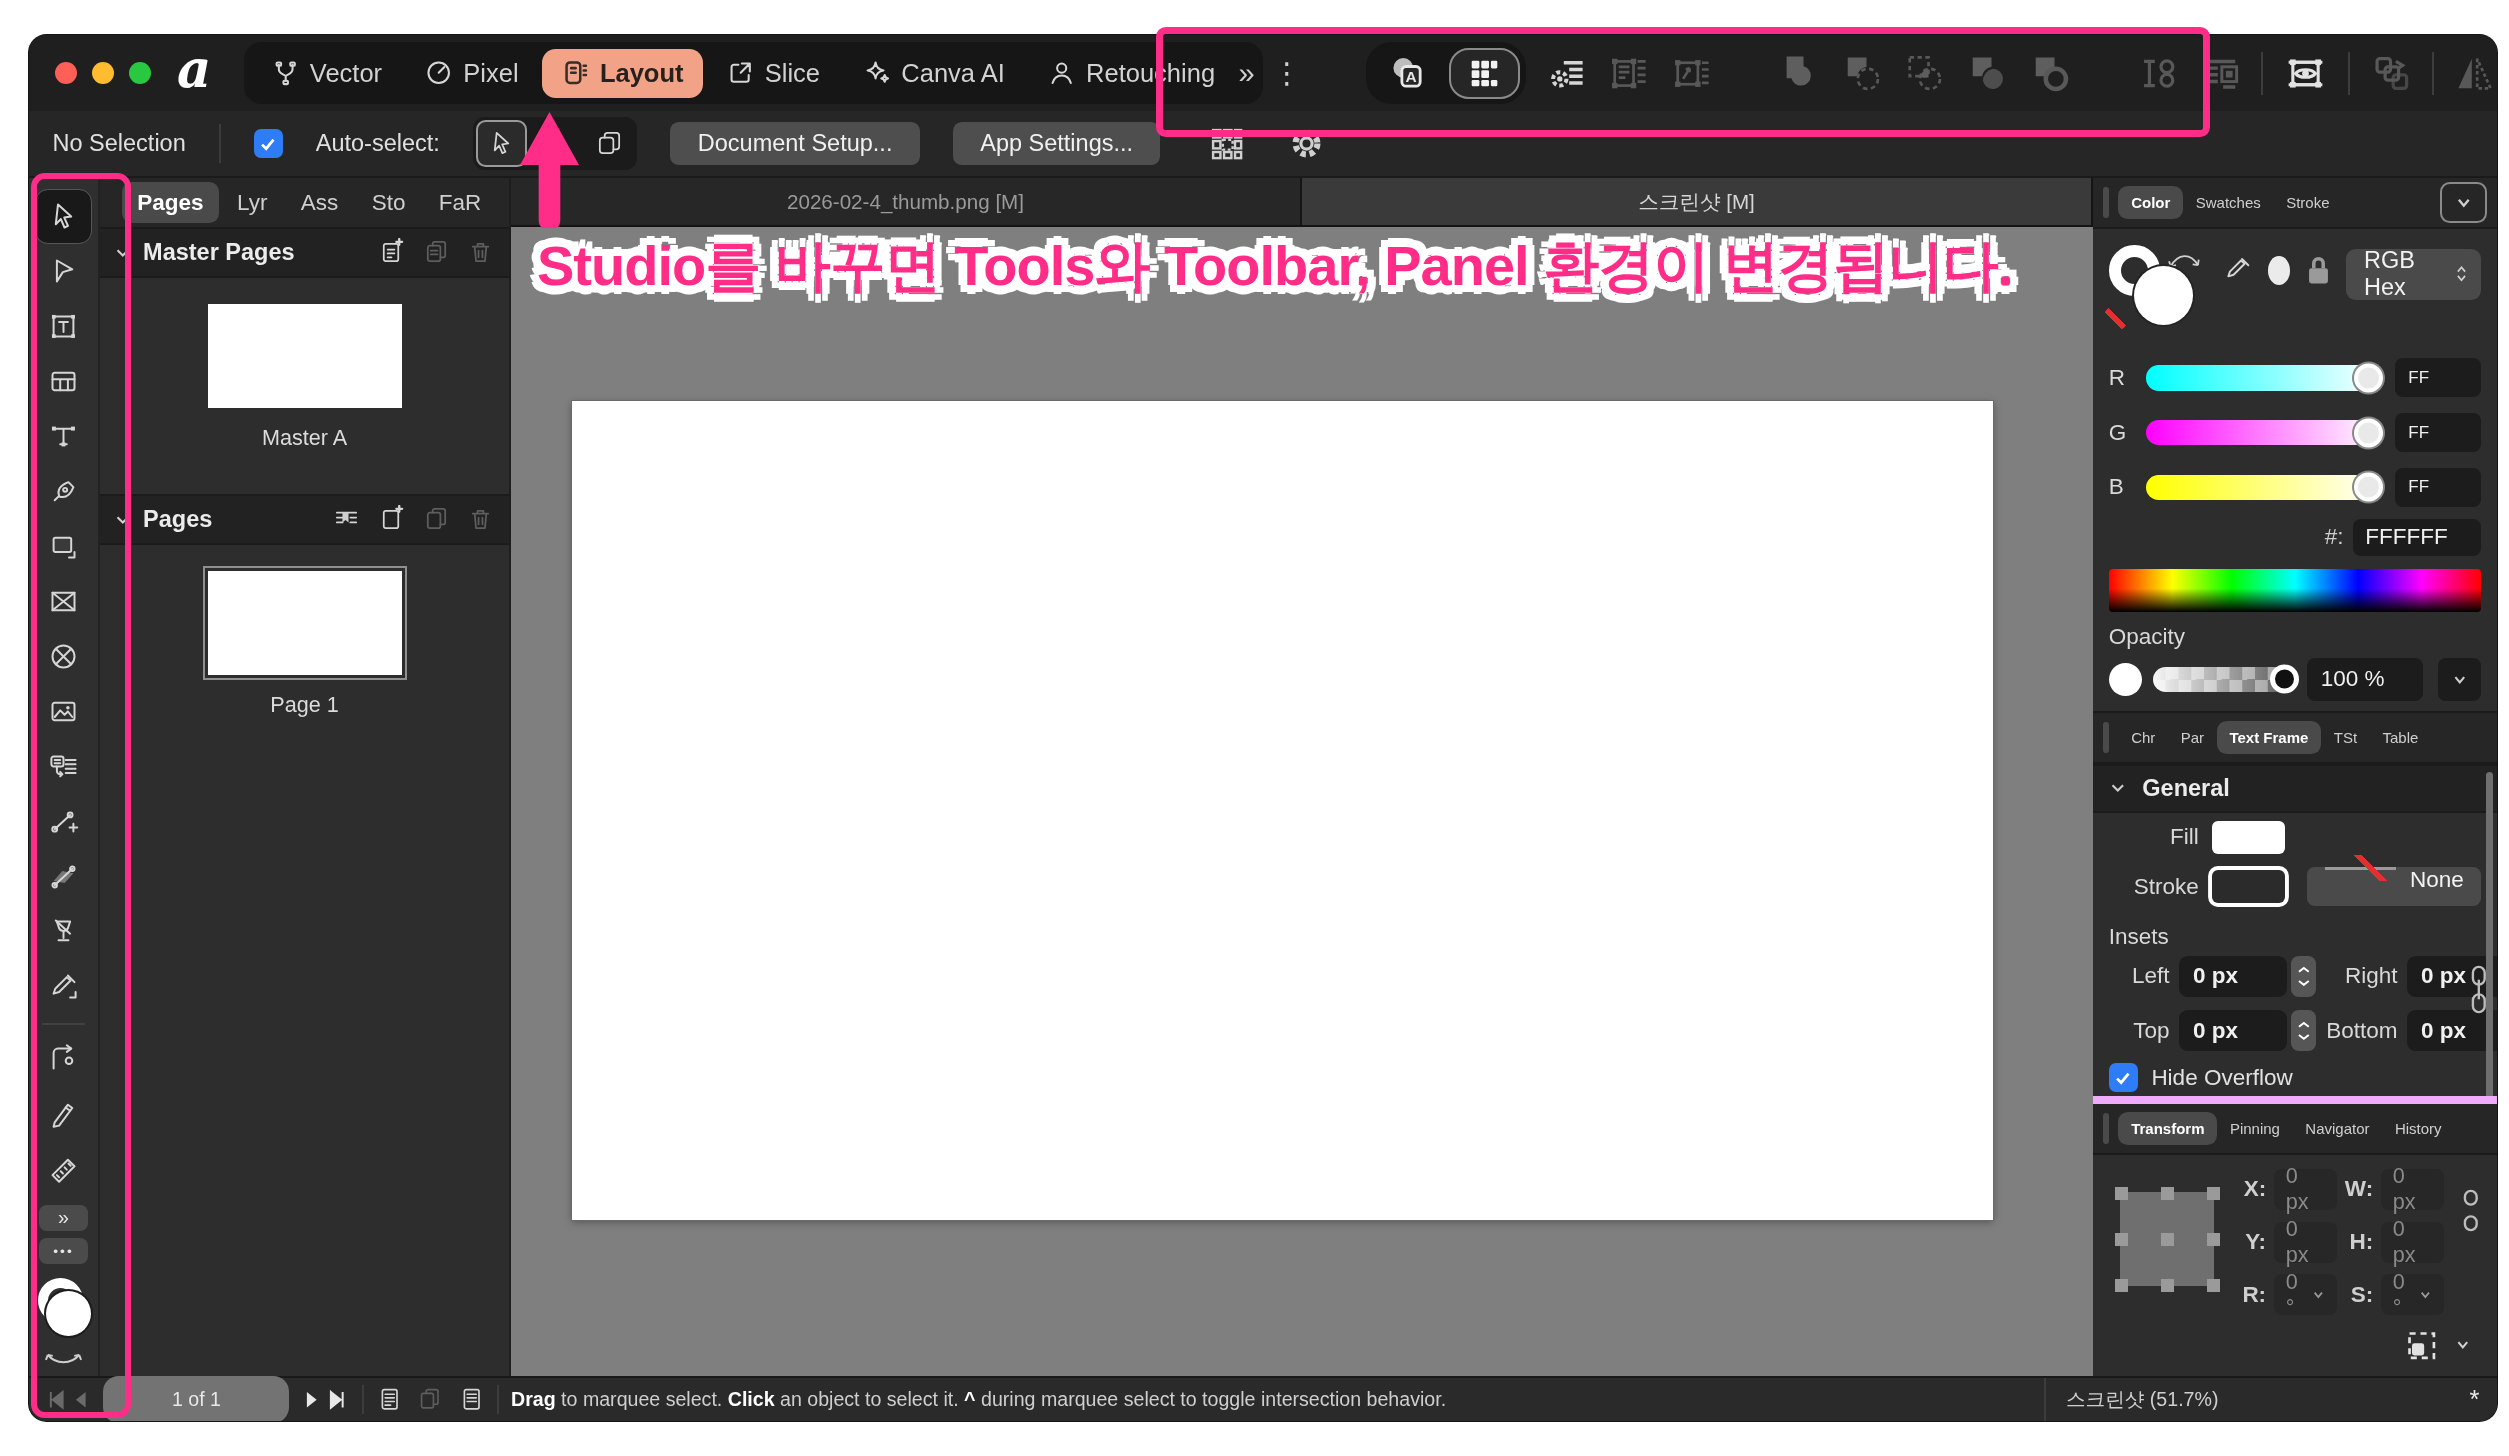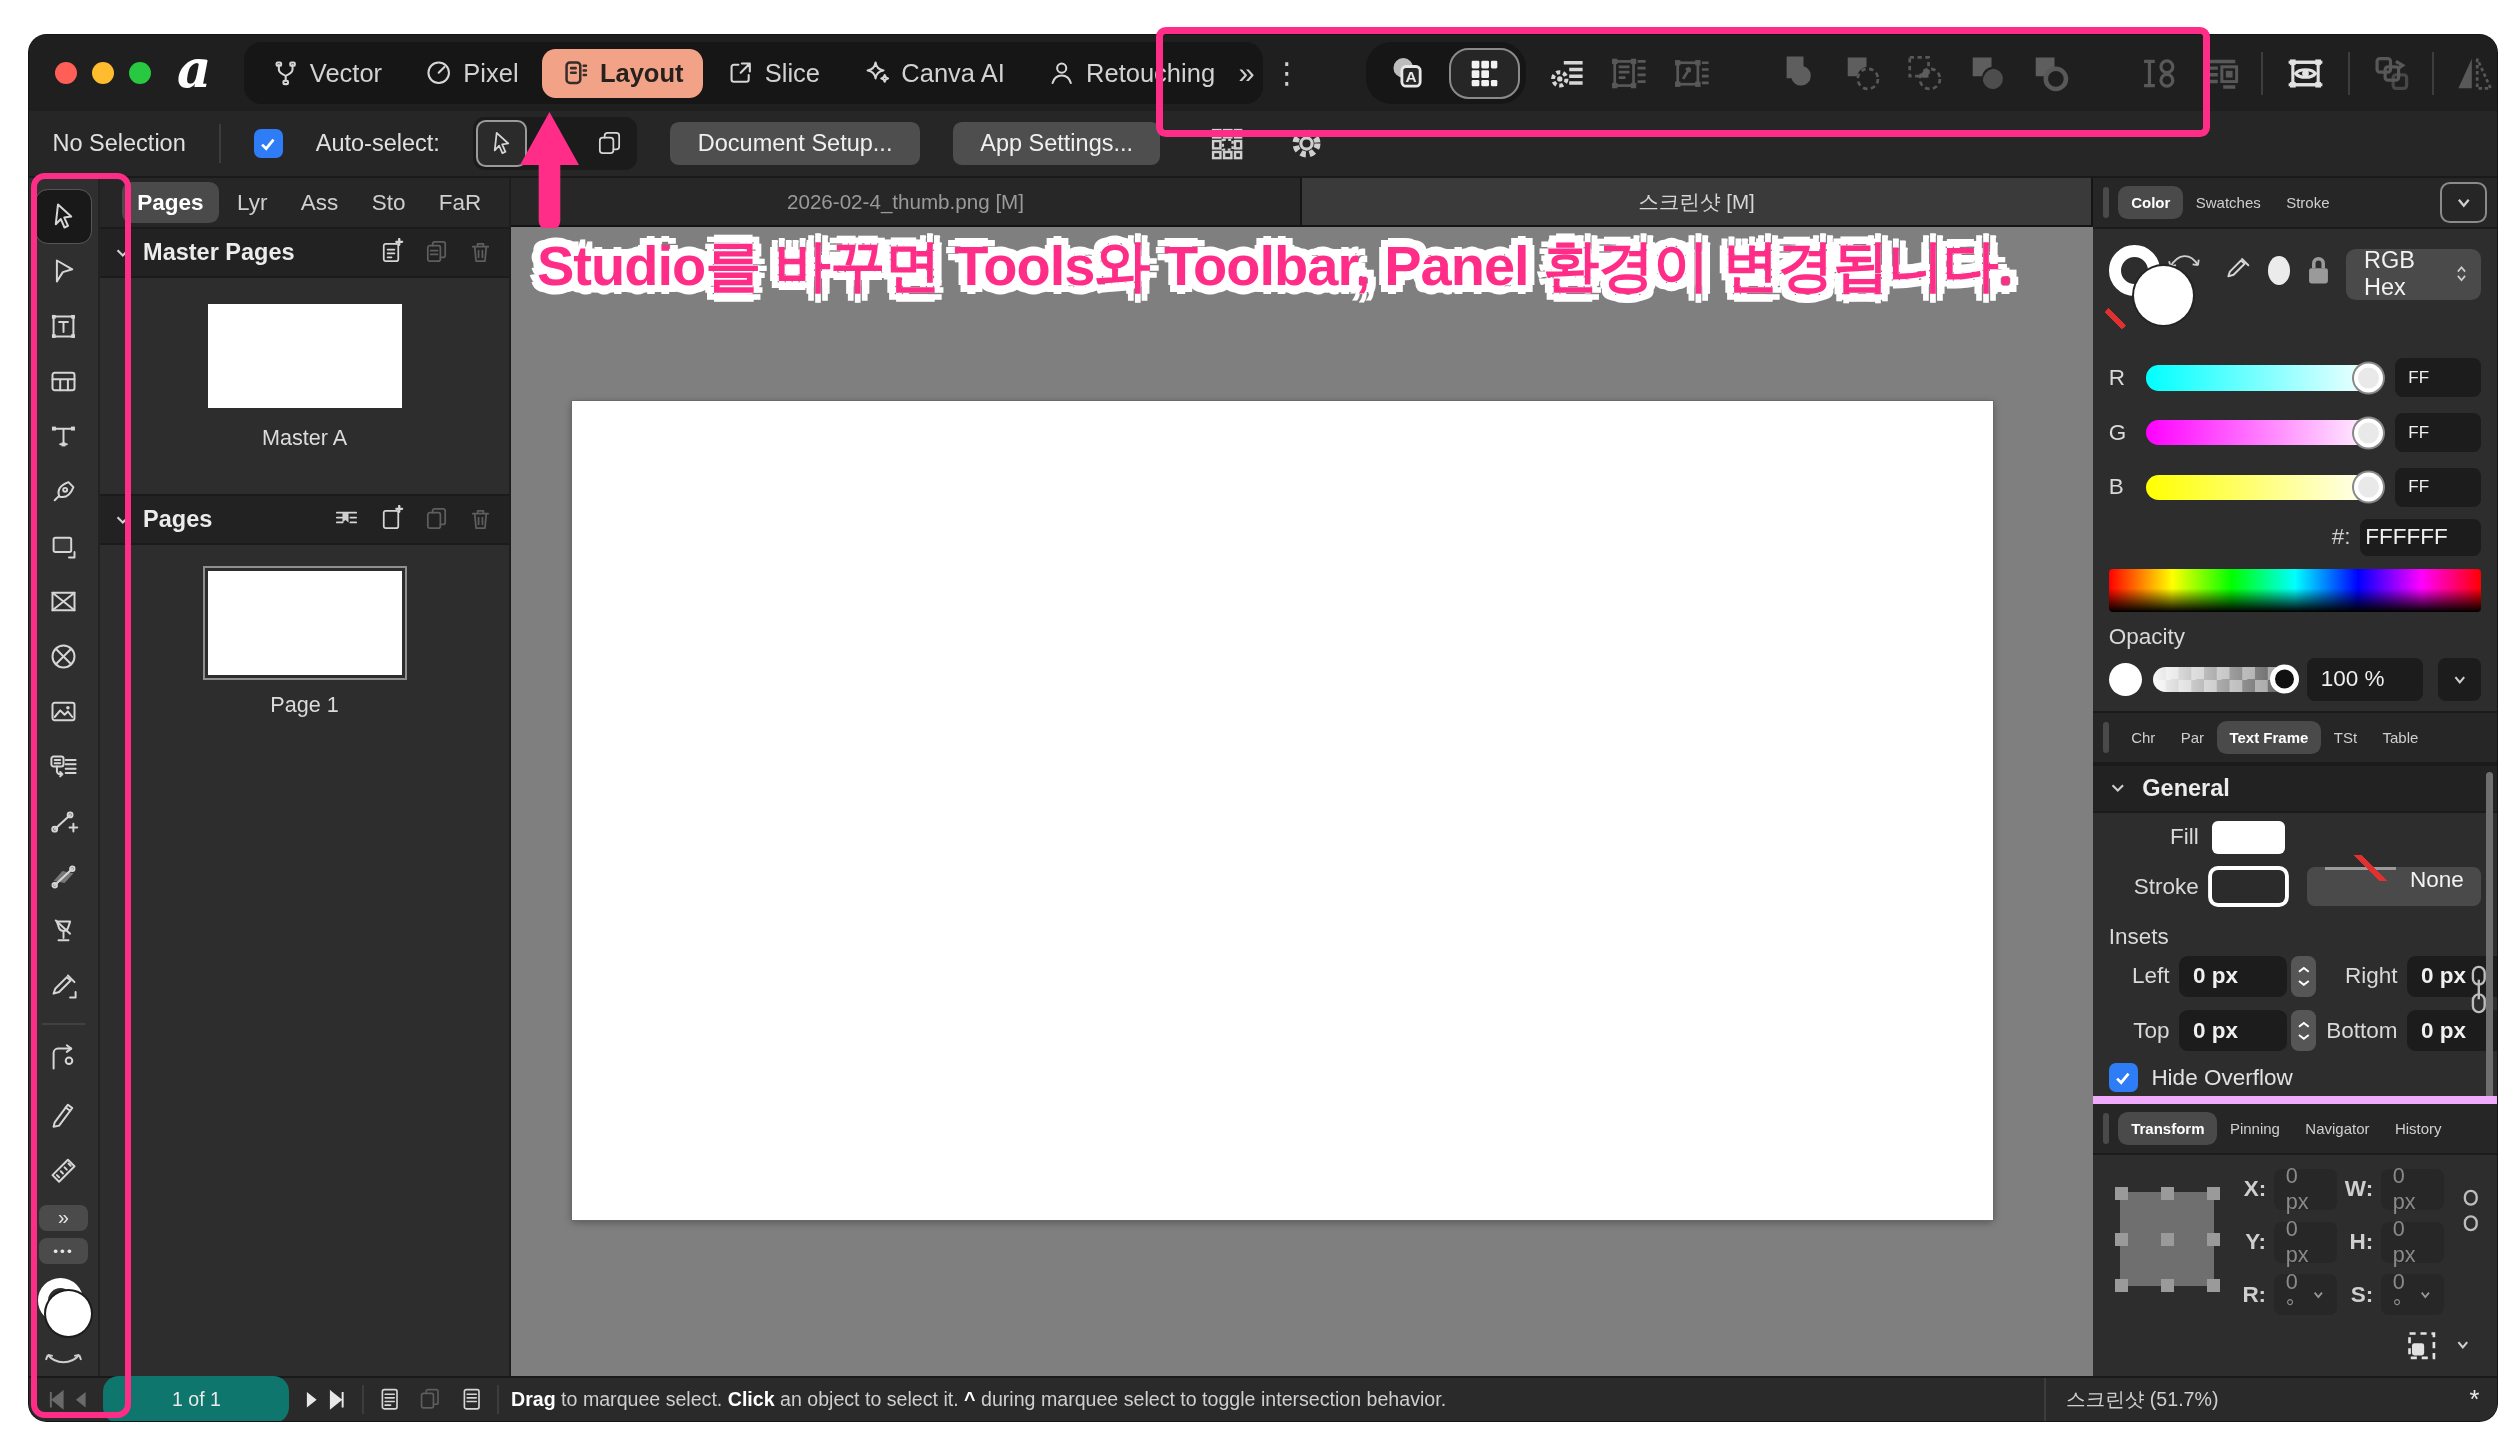--- a/index.html
+++ b/index.html
@@ -88,21 +88,21 @@
   .redslash{background:linear-gradient(45deg,transparent 42%,#e03030 42%,#e03030 58%,transparent 58%)}
   .mini-swatch{width:29px;height:29px;border-radius:50%;background:#ebebeb;margin-top:15.7px}
   .lock{margin-left:auto;margin-top:13.7px}
   .mode-dd{background:#4a4a4a;border-radius:9.8px;height:51px;display:flex;align-items:center;padding:0 13.7px 0 17.6px;font-size:23.5px;color:#f2f2f2;gap:17.6px;margin-top:7.8px}
   .sliderrow{display:flex;align-items:center;gap:13.7px;margin-top:15.7px}
   .sl-label{width:23.5px;font-size:22.5px;color:#d9d9d9}
   .sl-track{flex:1;height:25.5px;border-radius:12.7px;position:relative}
   .sl-handle{position:absolute;right:-2px;top:50%;transform:translateY(-50%);width:29px;height:29px;border-radius:50%;background:#e9e9e9;border:4.9px solid #fff;box-sizing:border-box;box-shadow:0 0 0 2px #888}
   .sl-val{width:73px;height:39px;background:#1c1c1c;border-radius:7.8px;display:flex;align-items:center;padding-left:13.7px;font-size:17px;color:#f0f0f0}
   .hexrow{display:flex;justify-content:flex-end;align-items:center;gap:9.8px;margin-top:11.8px;font-size:22.5px;color:#cfcfcf}
-  .hexval{width:116px;height:37px;background:#1c1c1c;border-radius:7.8px;display:flex;align-items:center;padding-left:5px;color:#f0f0f0}
+  .hexval{width:116px;height:37px;background:#1c1c1c;border-radius:7.8px;display:flex;align-items:center;padding-left:12px;color:#f0f0f0}
   .spectrum{height:43px;border-radius:3.9px;margin-top:13.7px;
     background:linear-gradient(to top,#000 0%,rgba(0,0,0,0) 55%),
     linear-gradient(to right,#f00,#ff0 17%,#0f0 33%,#0ff 50%,#00f 67%,#f0f 84%,#f00)}
   .op-label{font-size:22.5px;color:#d9d9d9;margin-top:11.8px}
   .oprow{display:flex;align-items:center;gap:11.8px;margin-top:7.8px}
   .op-circle{width:33px;height:33px;border-radius:50%;background:#fff}
   .op-track{flex:1;height:25.5px;border-radius:12.7px;position:relative;overflow:visible;
     background:linear-gradient(to right,rgba(255,255,255,.95),rgba(255,255,255,0)),
     repeating-conic-gradient(#9a9a9a 0% 25%,#555 0% 50%);background-size:auto,25.5px 25.5px}
   .op-handle{position:absolute;right:-3.9px;top:50%;transform:translateY(-50%);width:29px;height:29px;border-radius:50%;background:#111;border:5.9px solid #fff;box-sizing:border-box}
@@ -129,21 +129,21 @@
   .anchor{width:118px;height:118px;position:relative;margin-top:11.8px}
   .anchor .abox{position:absolute;left:11.8px;top:11.8px;width:94px;height:94px;background:#6f6f6f;border-radius:3.9px}
   .ah{position:absolute;width:13.7px;height:13.7px;background:#9a9a9a}
   .trfields{flex:1;display:grid;grid-template-columns:auto 1fr auto 1fr;gap:11.8px 7.8px;align-items:center}
   .tr-label{font-size:22.5px;font-weight:bold;color:#cfcfcf;text-align:right}
   .tr-field{height:41px;background:#272727;border-radius:7.8px;display:flex;align-items:center;padding:0 11.8px;font-size:21.6px;color:#8a8a8a;justify-content:space-between}
   .origin-row{display:flex;justify-content:flex-end;align-items:center;gap:13.7px;padding:0 25.5px 11.8px}
 
   
   .statusbar{height:43px;flex:0 0 auto;background:#2a2a2a;border-top:2px solid #191919;display:flex;align-items:center;font-size:19.6px;color:#cfcfcf}
-  .navpill{width:186px;height:47px;background:#0f766e;border-radius:15.7px;display:flex;align-items:center;justify-content:center;color:#e8e8e8;margin:0 9.8px}
+  .navpill{width:186px;height:47px;background:#737373;border-radius:15.7px;display:flex;align-items:center;justify-content:center;color:#e8e8e8;margin:0 9.8px}
   .sb-div{width:2px;height:29px;background:#3c3c3c;margin:0 11.8px}
   .hint b{color:#fff}
   .sb-right{margin-left:auto;width:431px;display:flex;align-items:center;border-left:2px solid #3c3c3c;align-self:stretch;padding-left:19.6px}
 
   
   .hl{position:absolute;border:6.9px solid #ff2d87;border-radius:13.7px;pointer-events:none;z-index:50}
   .annot-text{position:absolute;left:537px;top:229px;z-index:51;font-size:56px;font-weight:bold;color:#ff2d87;letter-spacing:-1px;white-space:nowrap;
     text-shadow:-6.9px -6.9px 0 #fff,6.9px -6.9px 0 #fff,-6.9px 6.9px 0 #fff,6.9px 6.9px 0 #fff,-8.8px 0 0 #fff,8.8px 0 0 #fff,0 -8.8px 0 #fff,0 8.8px 0 #fff}
   .annot-arrow{position:absolute;left:514px;top:110px;z-index:51}
 </style>

